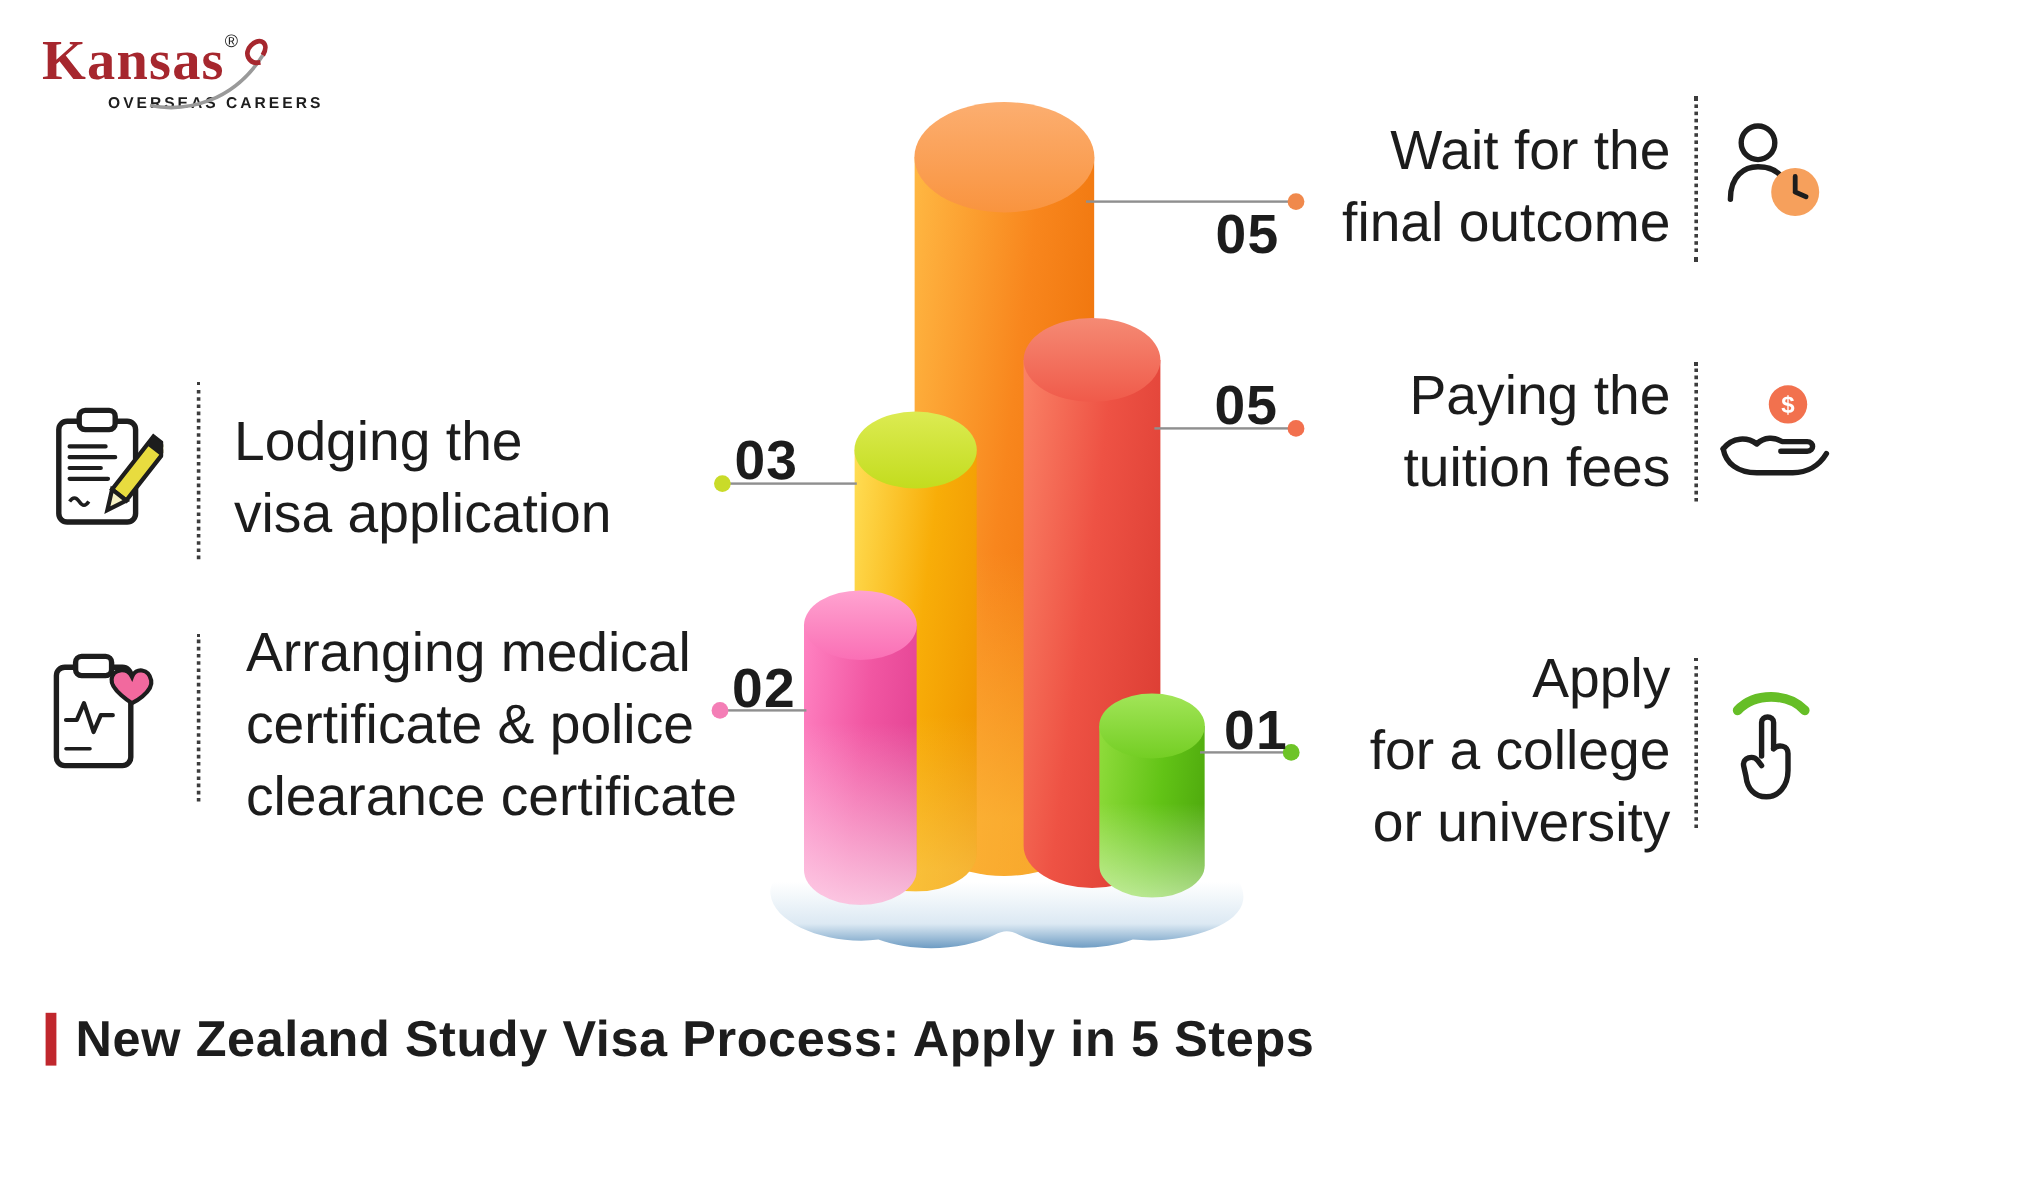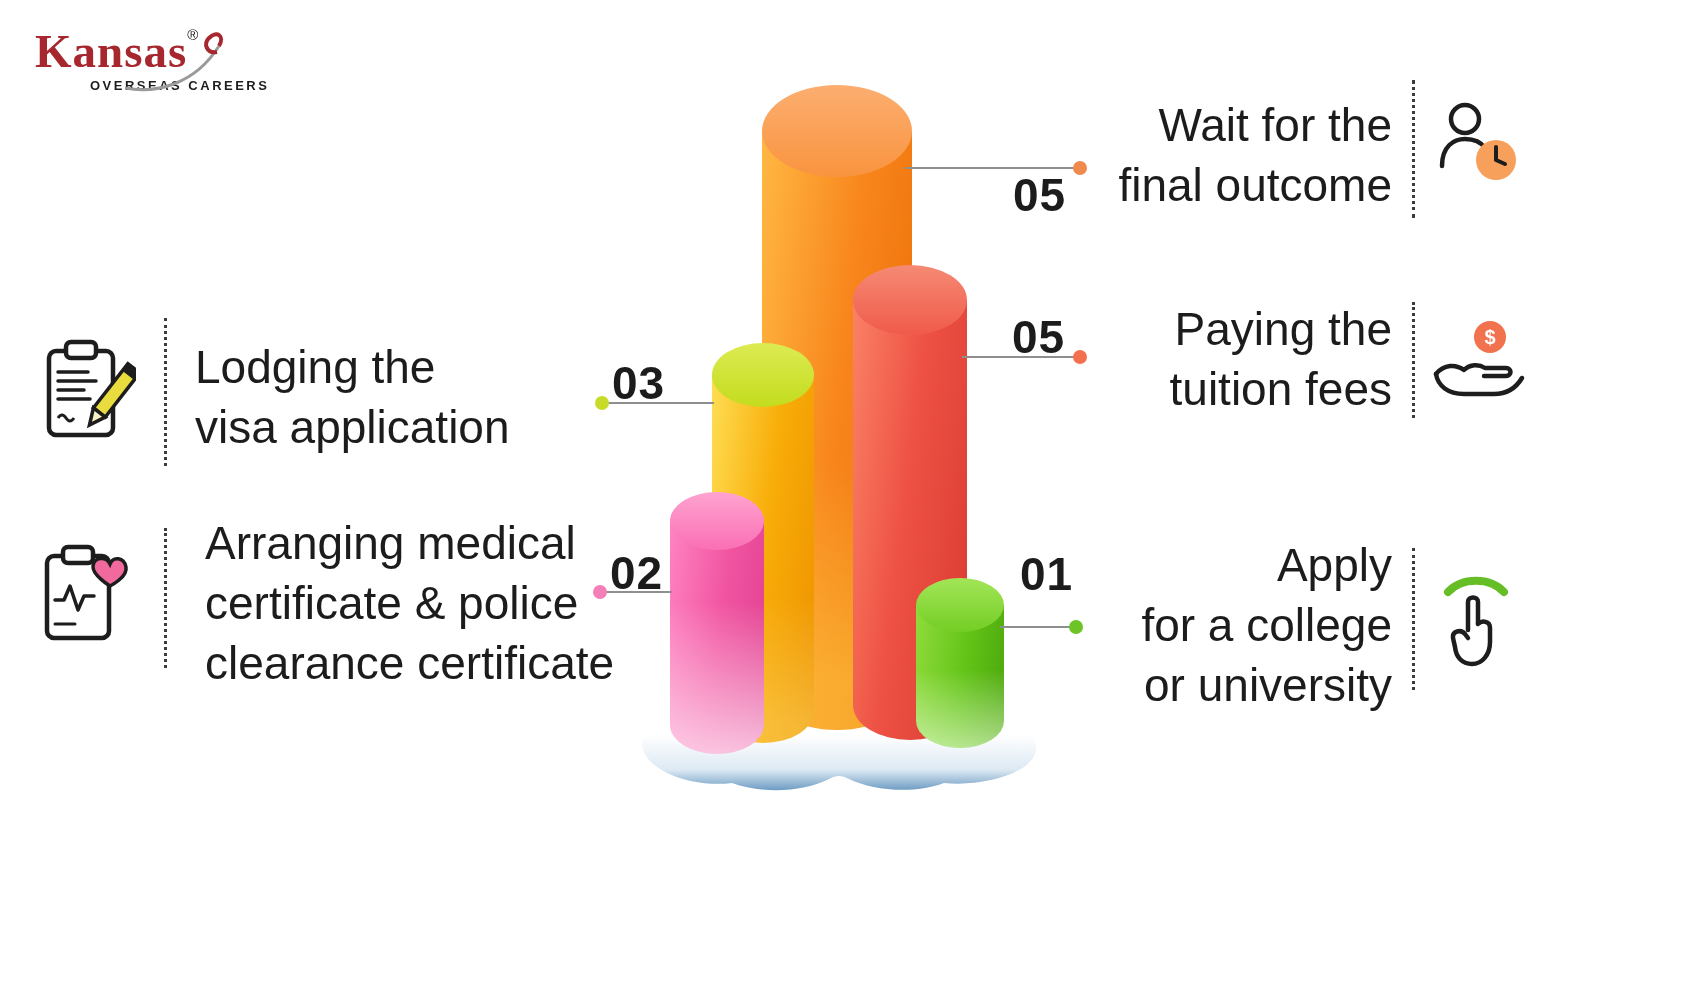--- a/index.html
+++ b/index.html
@@ -201,32 +201,36 @@
         <rect x="21" y="5" width="30" height="16" rx="5" fill="#ffffff" stroke="#1d1d1d" stroke-width="4.5"></rect>
         <polyline points="13,58 22,58 28,44 36,68 42,54 52,54" fill="none" stroke="#1d1d1d" stroke-width="3.5" stroke-linecap="round" stroke-linejoin="round"></polyline>
         <path d="M13,82 H33" stroke="#1d1d1d" stroke-width="3" stroke-linecap="round"></path>
         <path d="M68,22 C64,14 52,15 51,24 C50,33 68,44 68,44 C68,44 86,35 84,25 C82,15 71,14 68,22 Z" fill="#F2699E" stroke="#1d1d1d" stroke-width="3.5"></path>
       </svg>
     </div>
   </div>
 
   
   <div class="step">
-    <div class="num" style="left:1020px; top:547px;">01</div>
+    <div class="num" style="left:1020px; top:581px;">01</div>
     <div class="conn dot-right" style="left:1000px; top:626px; width:76px;">
         <span class="dot dot-01"></span>
       </div>
     <div class="label right" style="left:1080px; top:536px; width:312px;">Apply
 for a college
 or university</div>
     <div class="sep" style="left:1412px; top:548px; height:142px;"></div>
     <div class="icon" style="left:1438px; top:572px;">
       <svg width="76" height="100" viewBox="0 0 76 100">
         <path d="M10,20 C24,5 52,5 66,20" fill="none" stroke="#66BE27" stroke-width="8" stroke-linecap="round"></path>
         <path d="M30,58 L30,30 C30,24 40,24 40,30 L40,52" fill="#ffffff" stroke="#1d1d1d" stroke-width="4.5" stroke-linecap="round" stroke-linejoin="round"></path>
         <path d="M40,52 C44,48 52,49 52,56 L52,70 C52,83 44,92 34,92 C24,92 18,85 17,75 L15,66 C14,59 23,57 27,62 L30,66" fill="#ffffff" stroke="#1d1d1d" stroke-width="4.5" stroke-linecap="round" stroke-linejoin="round"></path>
       </svg>
     </div>
   </div>
 
   
+  <div class="titlebar">
+    <div class="bar"></div>
+    <div class="text">New Zealand Study Visa Process: Apply in 5 Steps</div>
+  </div>
 
 </div>
 
 </body></html>

